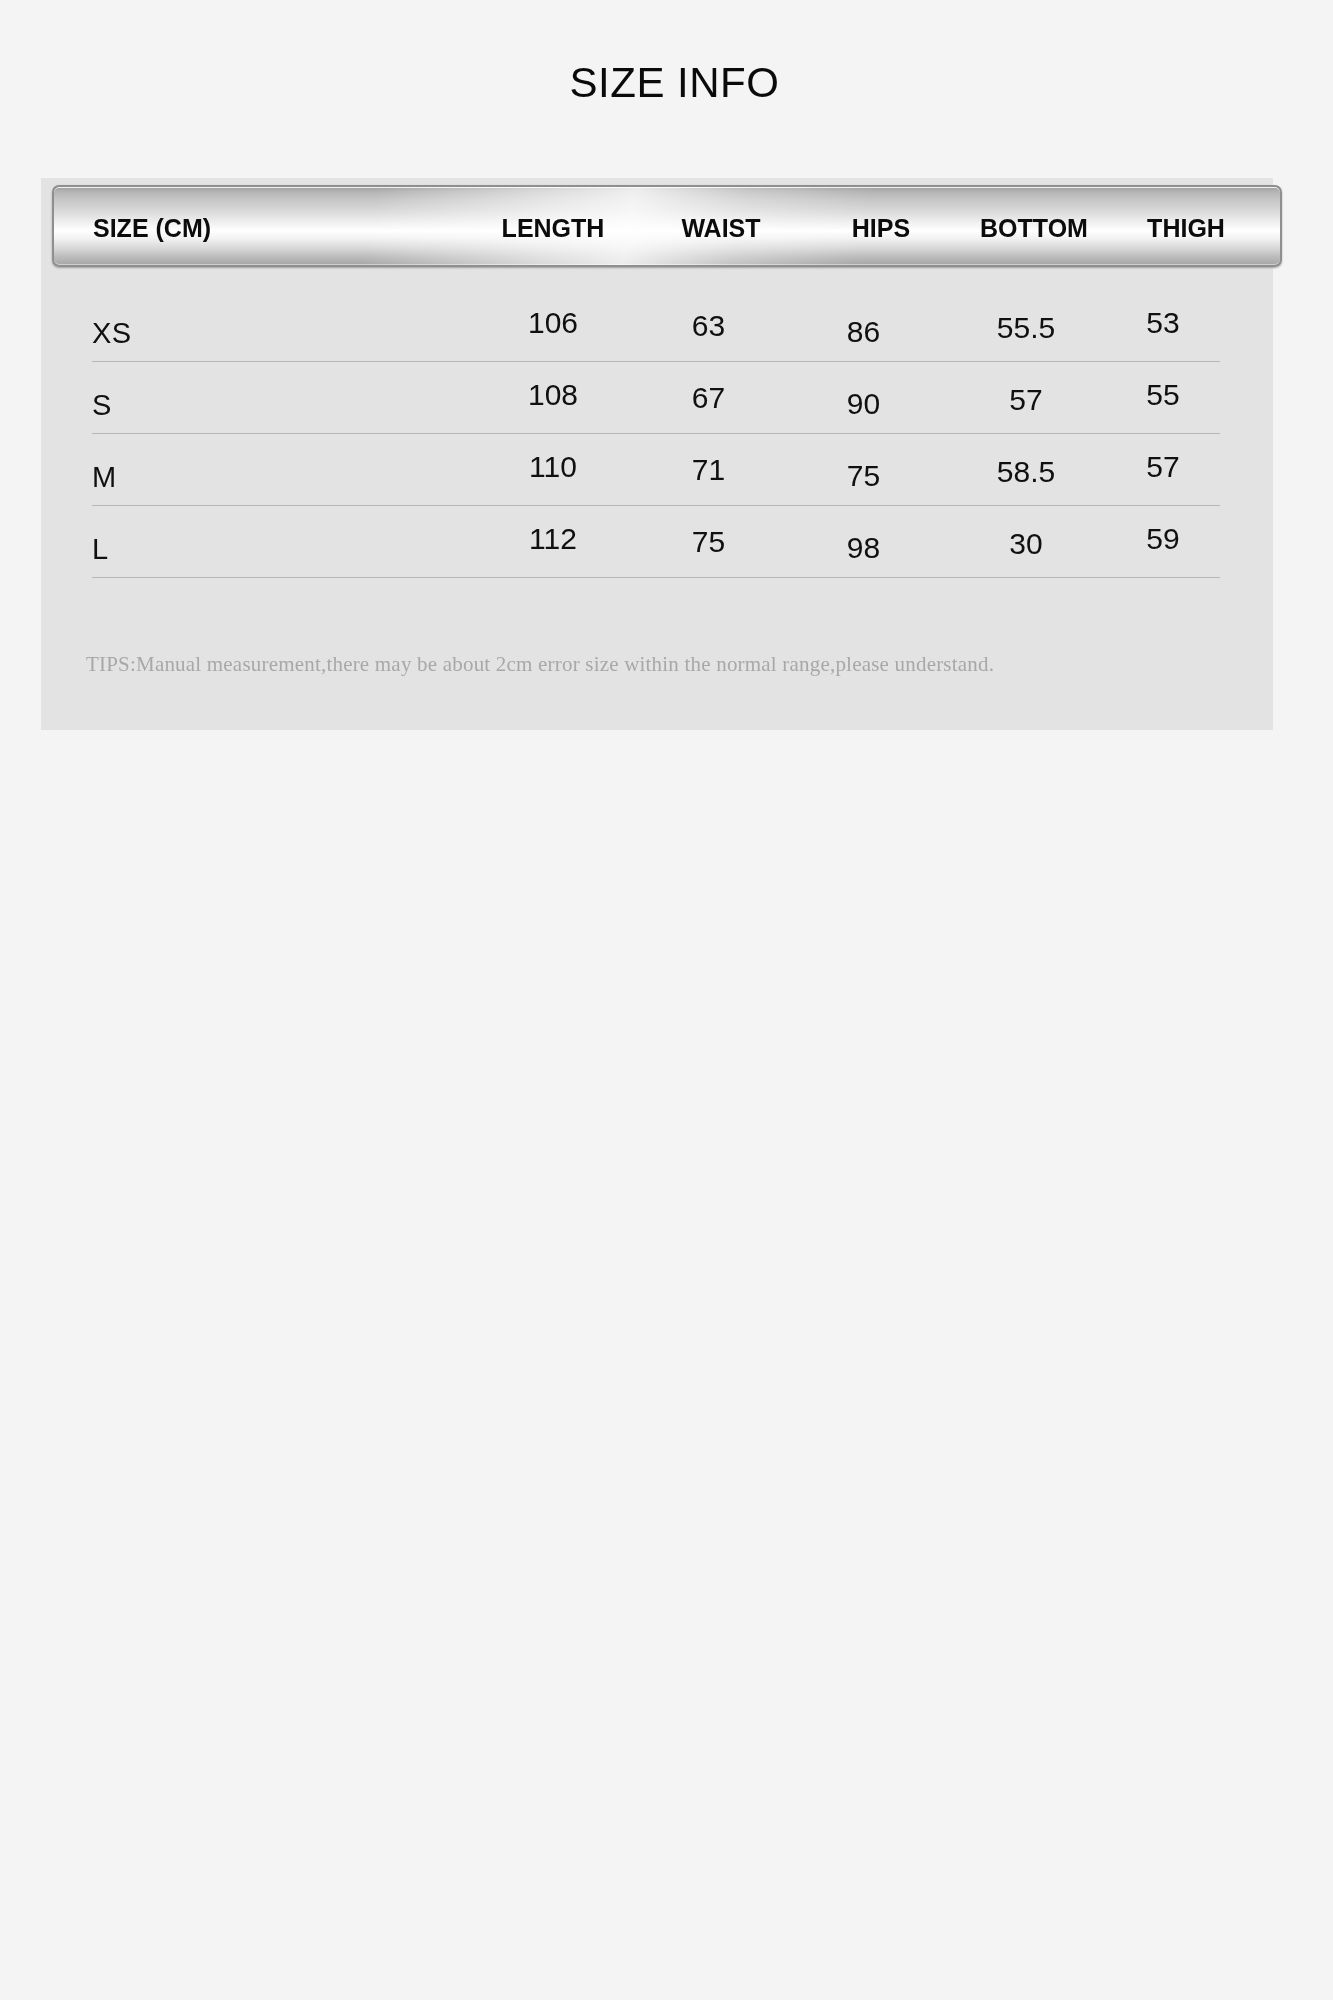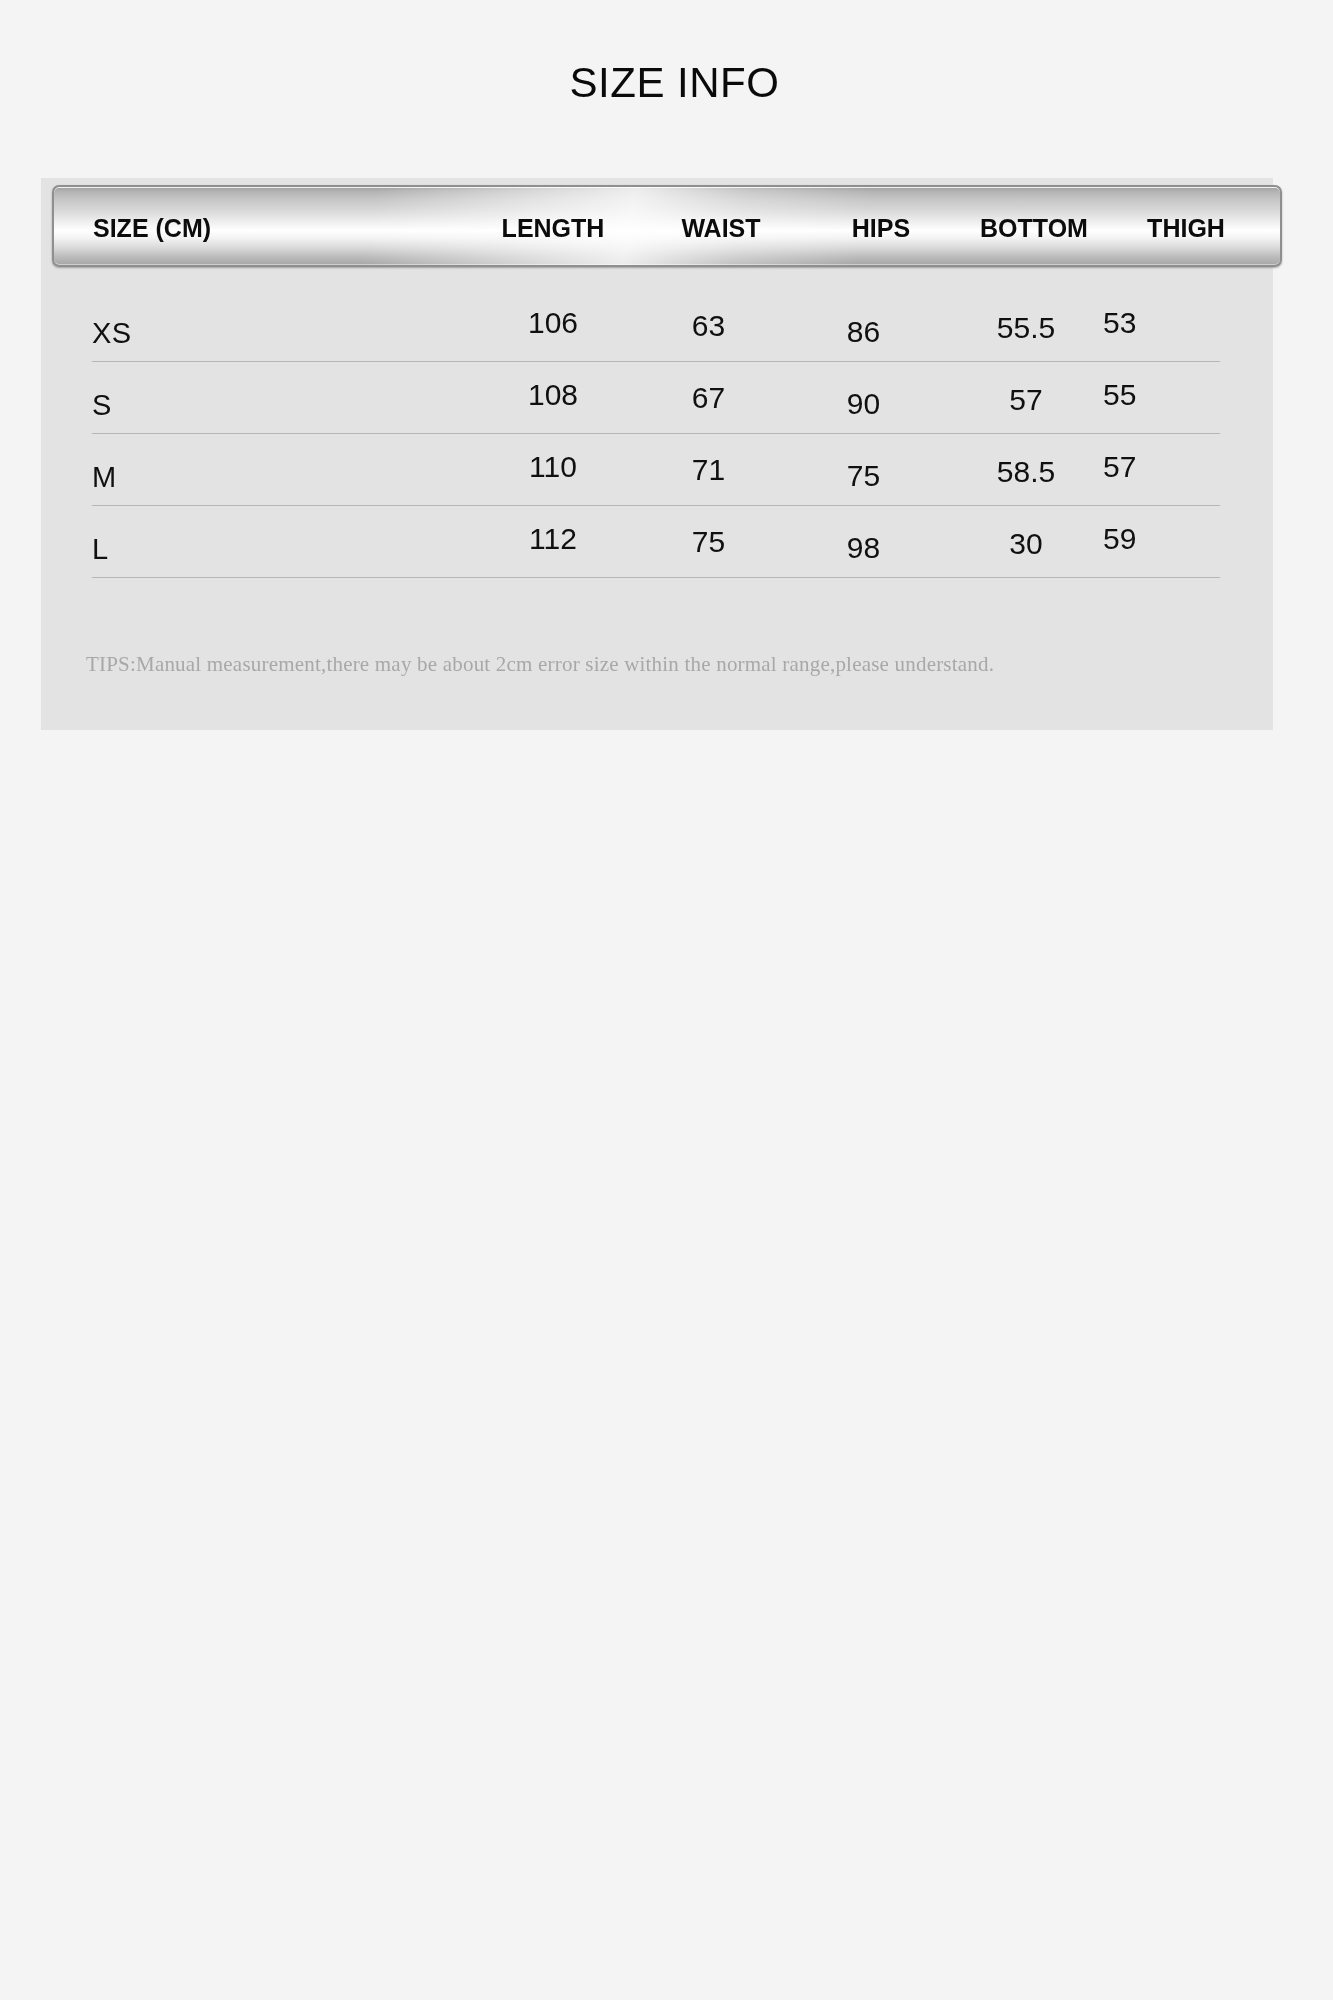--- a/index.html
+++ b/index.html
@@ -147,21 +147,21 @@
     top: 11px;
     font-size: 29px;
     font-weight: 400;
     letter-spacing: 0.3px;
     margin-top: 16px;
   }
   .cell.v1 { left: 432px; width: 160px; top: 16px; text-align: center; font-size: 30px; }
   .cell.v2 { left: 605px; width: 125px; top: 19px; text-align: center; font-size: 30px; }
   .cell.v3 { left: 760px; width: 125px; top: 25px; text-align: center; font-size: 30px; }
   .cell.v4 { left: 910px; width: 150px; top: 21px; text-align: center; font-size: 30px; }
-  .cell.v5 { left: 1062px; width: 120px; top: 16px; text-align: left; font-size: 30px; }
+  .cell.v5 { left: 1062px; width: 120px; top: 16px; text-align: center; font-size: 30px; }
 
   
   .tips {
     position: absolute;
     left: 86px;
     top: 652px;
     font-family: "Liberation Serif", serif;
     font-size: 21px;
     font-weight: 400;
     color: #a8a8a8;

